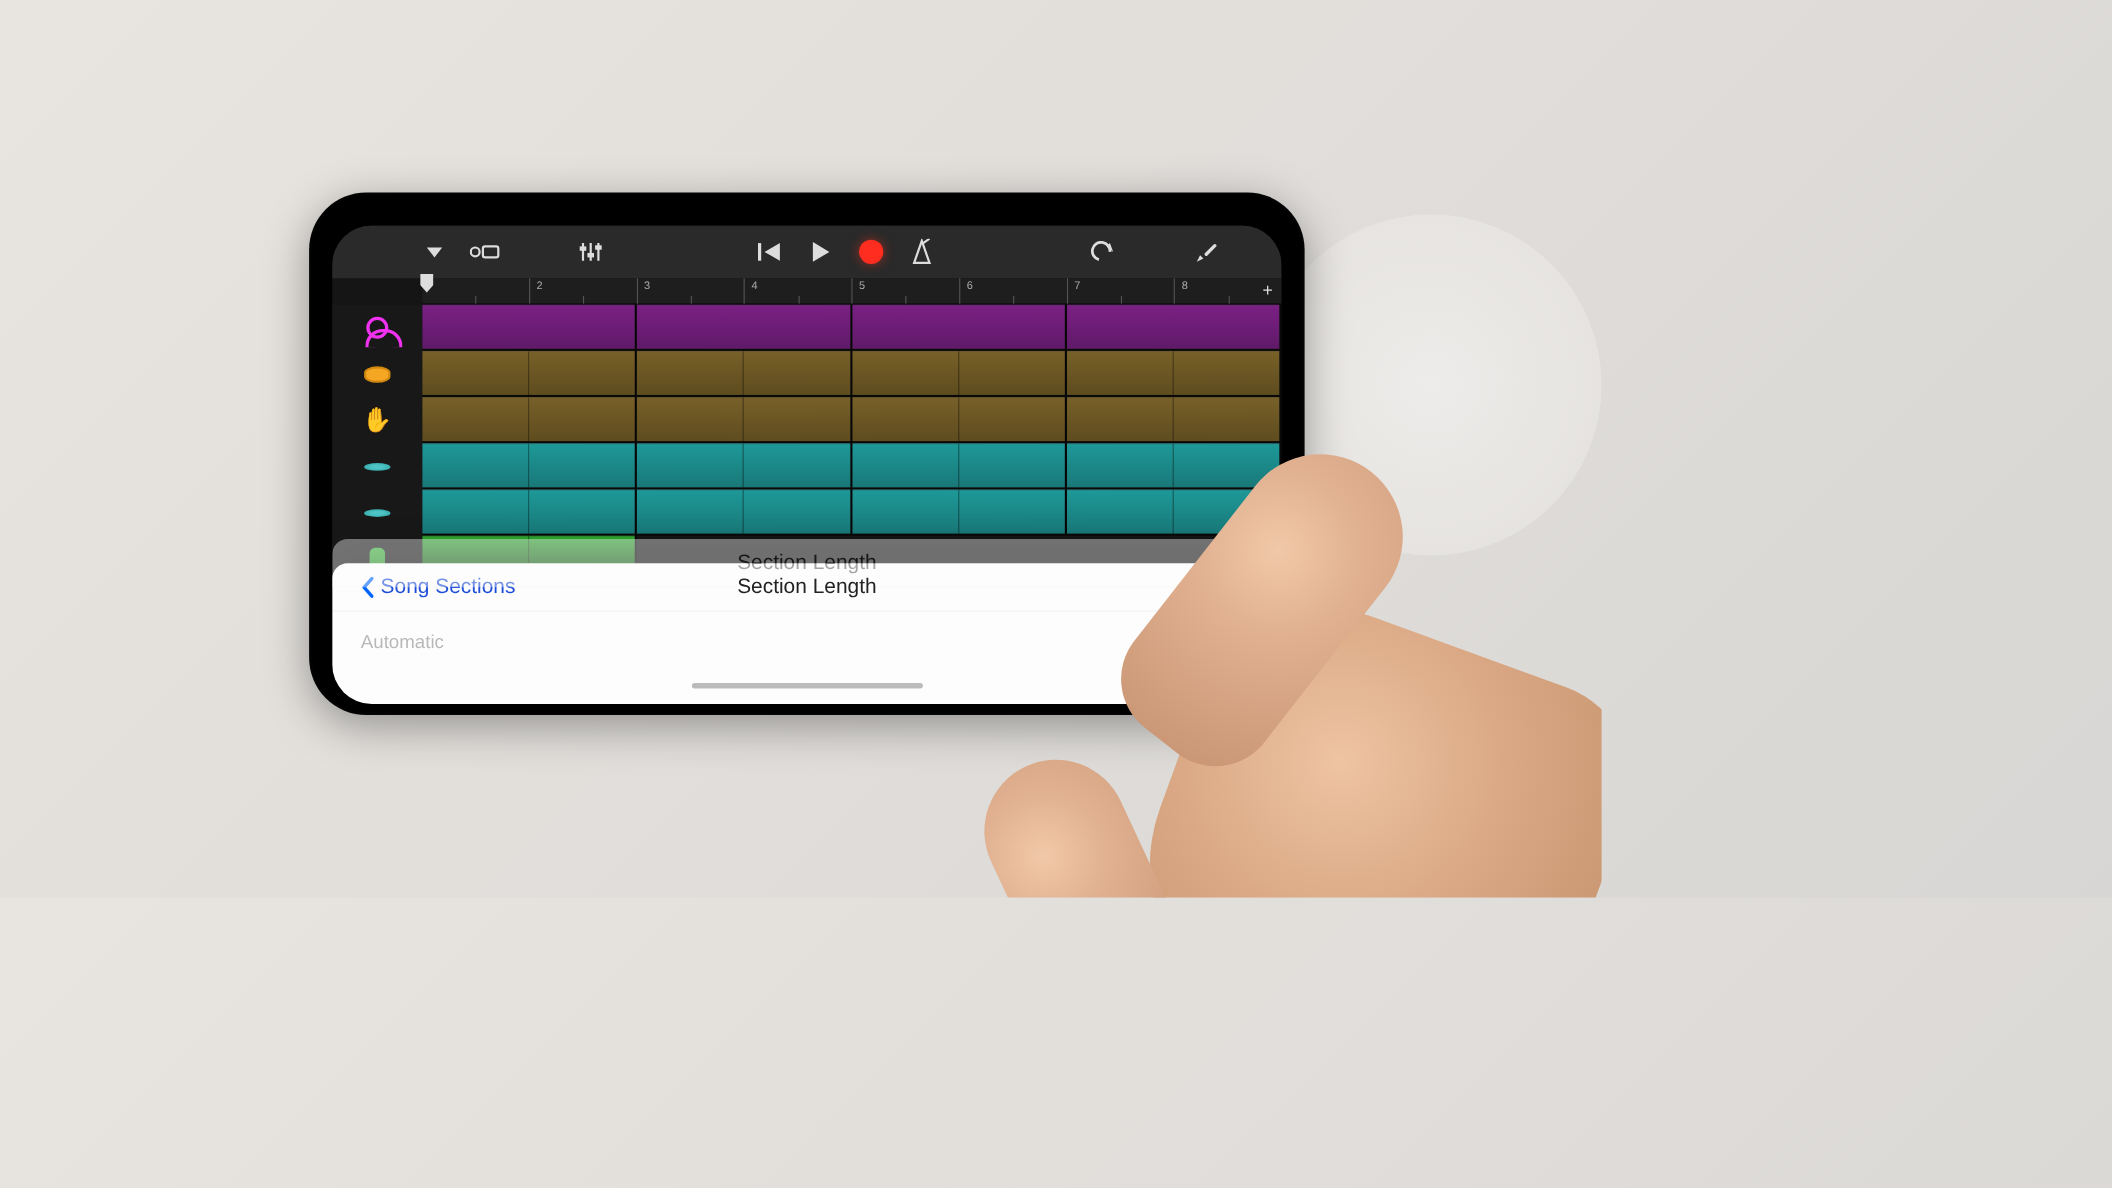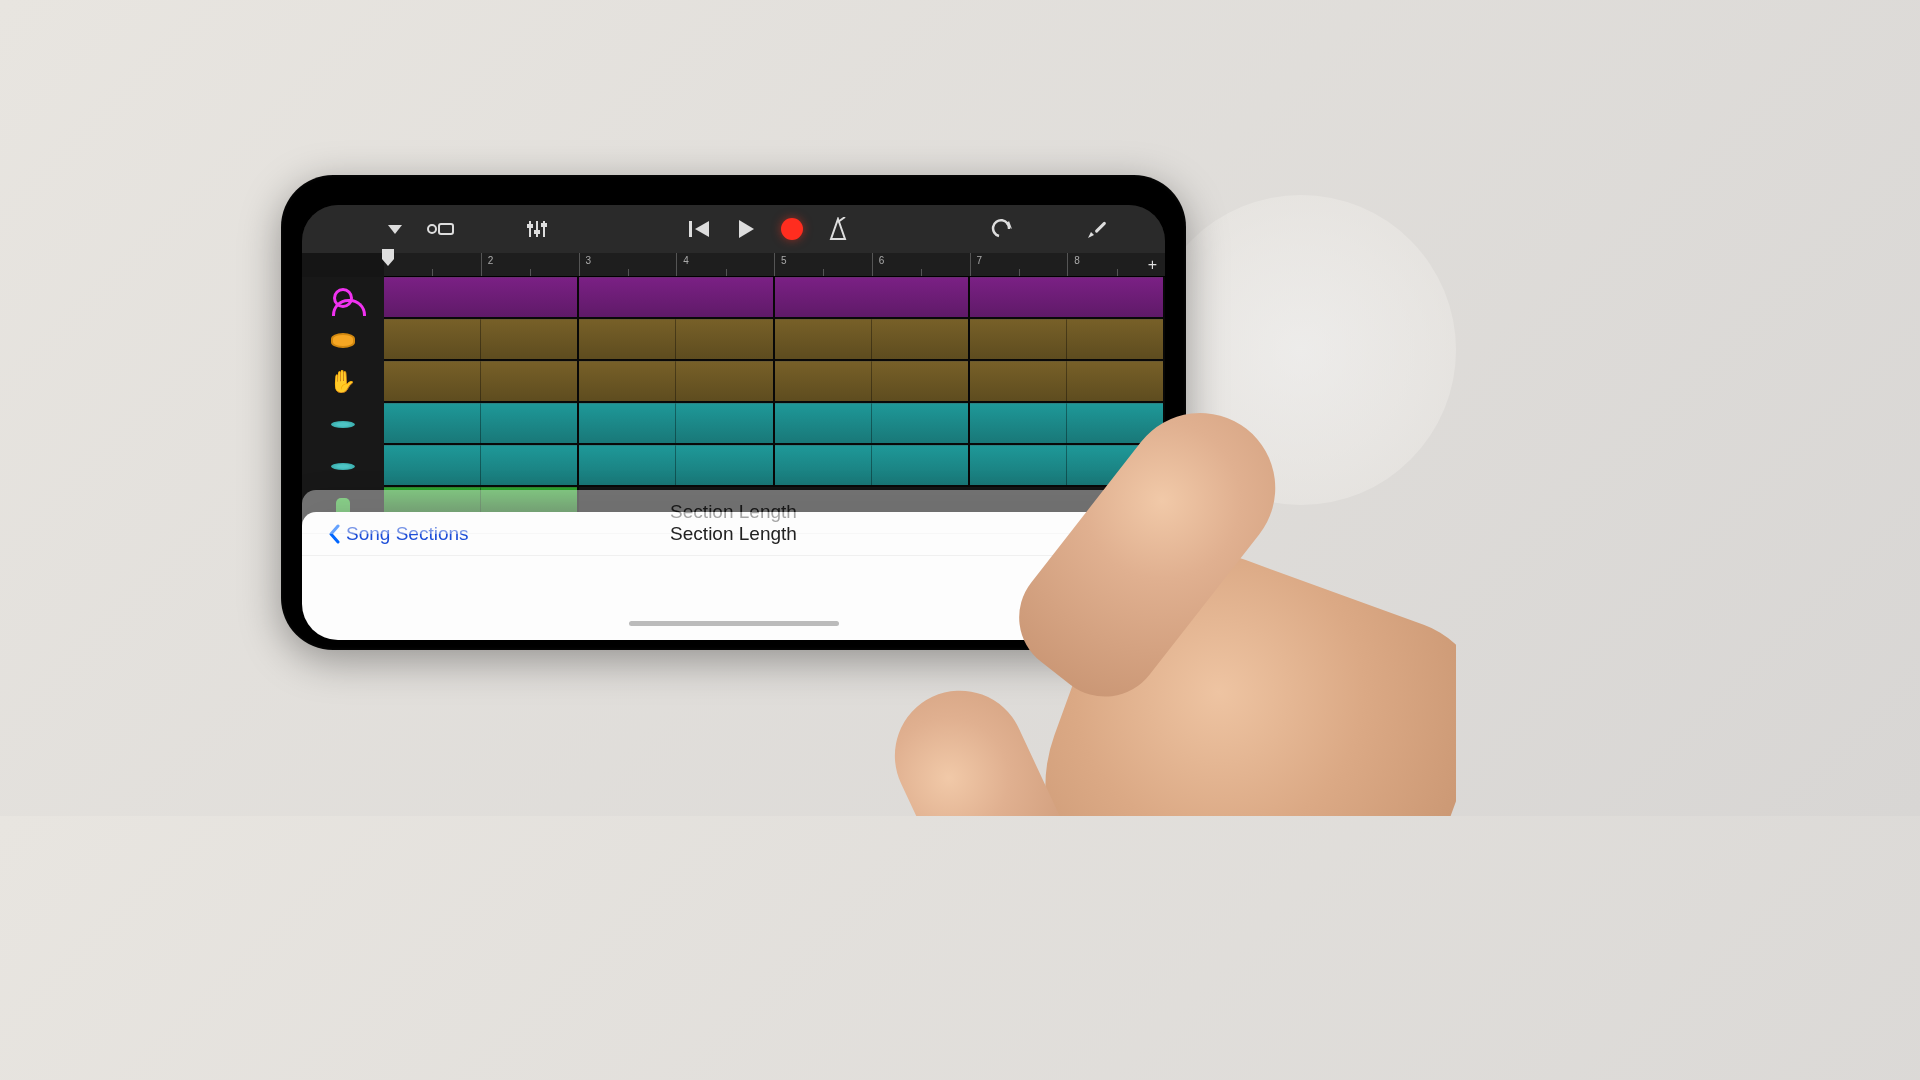--- a/index.html
+++ b/index.html
@@ -480,20 +480,21 @@
       <div class="sheet-row">
         <div class="sheet-back">
           <svg width="12" height="20" viewBox="0 0 12 20">
               <polyline points="10,2 3,10 10,18" fill="none" stroke="#0066ff" stroke-width="3" stroke-linecap="round" stroke-linejoin="round"></polyline>
             </svg>
           <span>Song Sections</span>
         </div>
         <div class="sheet-title">Section Length</div>
         <div class="sheet-done">Done</div>
       </div>
+      <div class="sheet-option">Automatic</div>
       <div class="home-indicator"></div>
     </div>
 
   </div>
 </div>
 
 <div class="hand">
   <div class="palm"></div>
   <div class="finger index"></div>
   <div class="finger thumb"></div>

